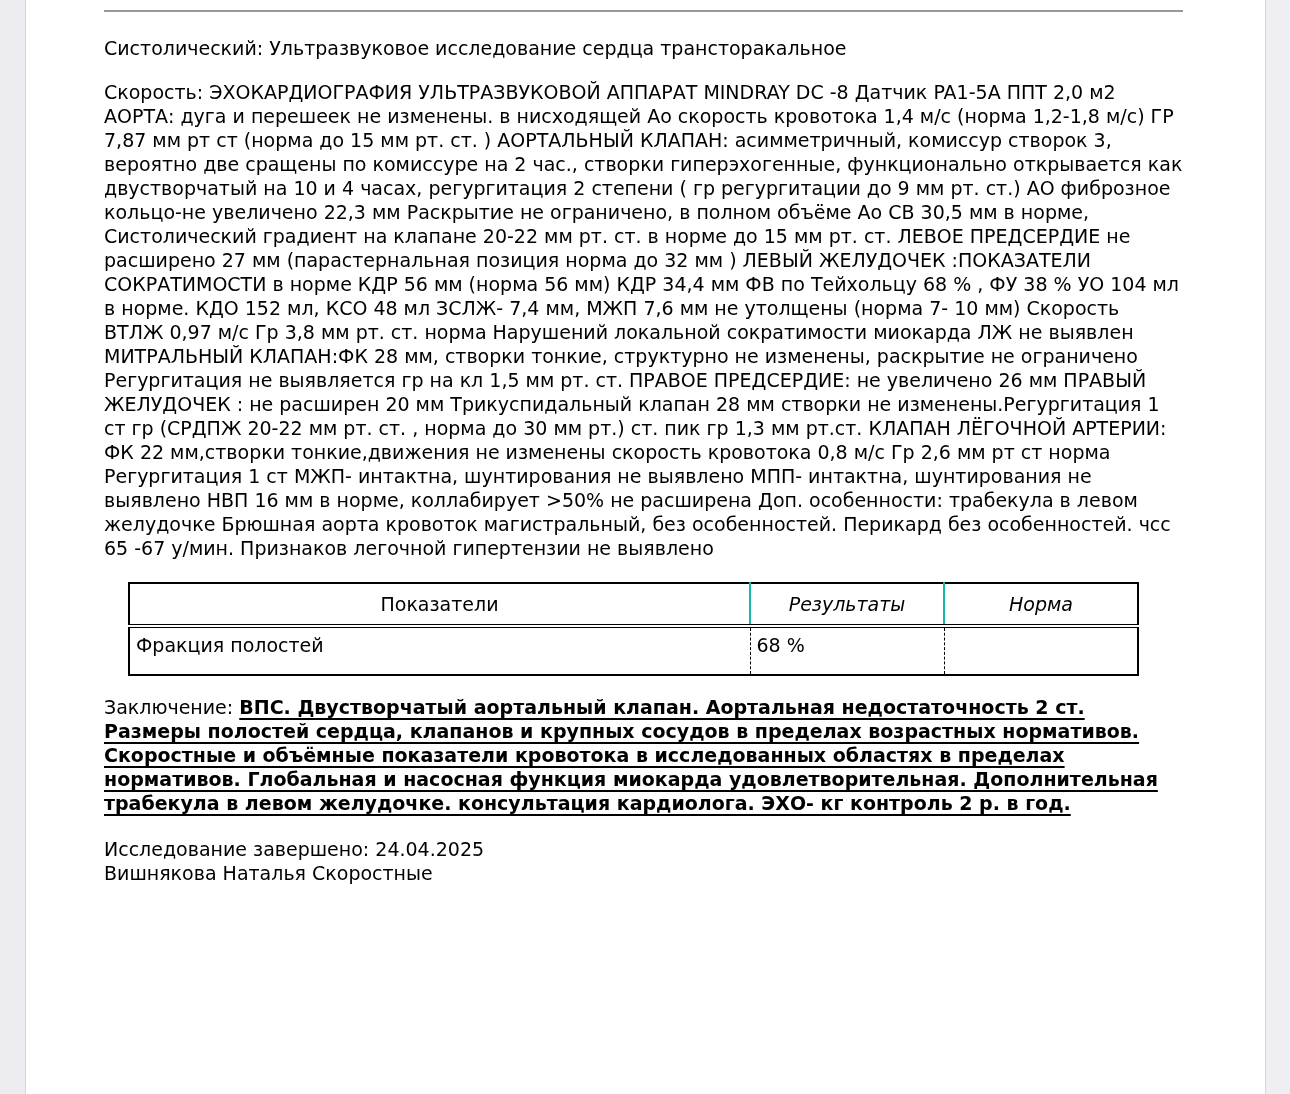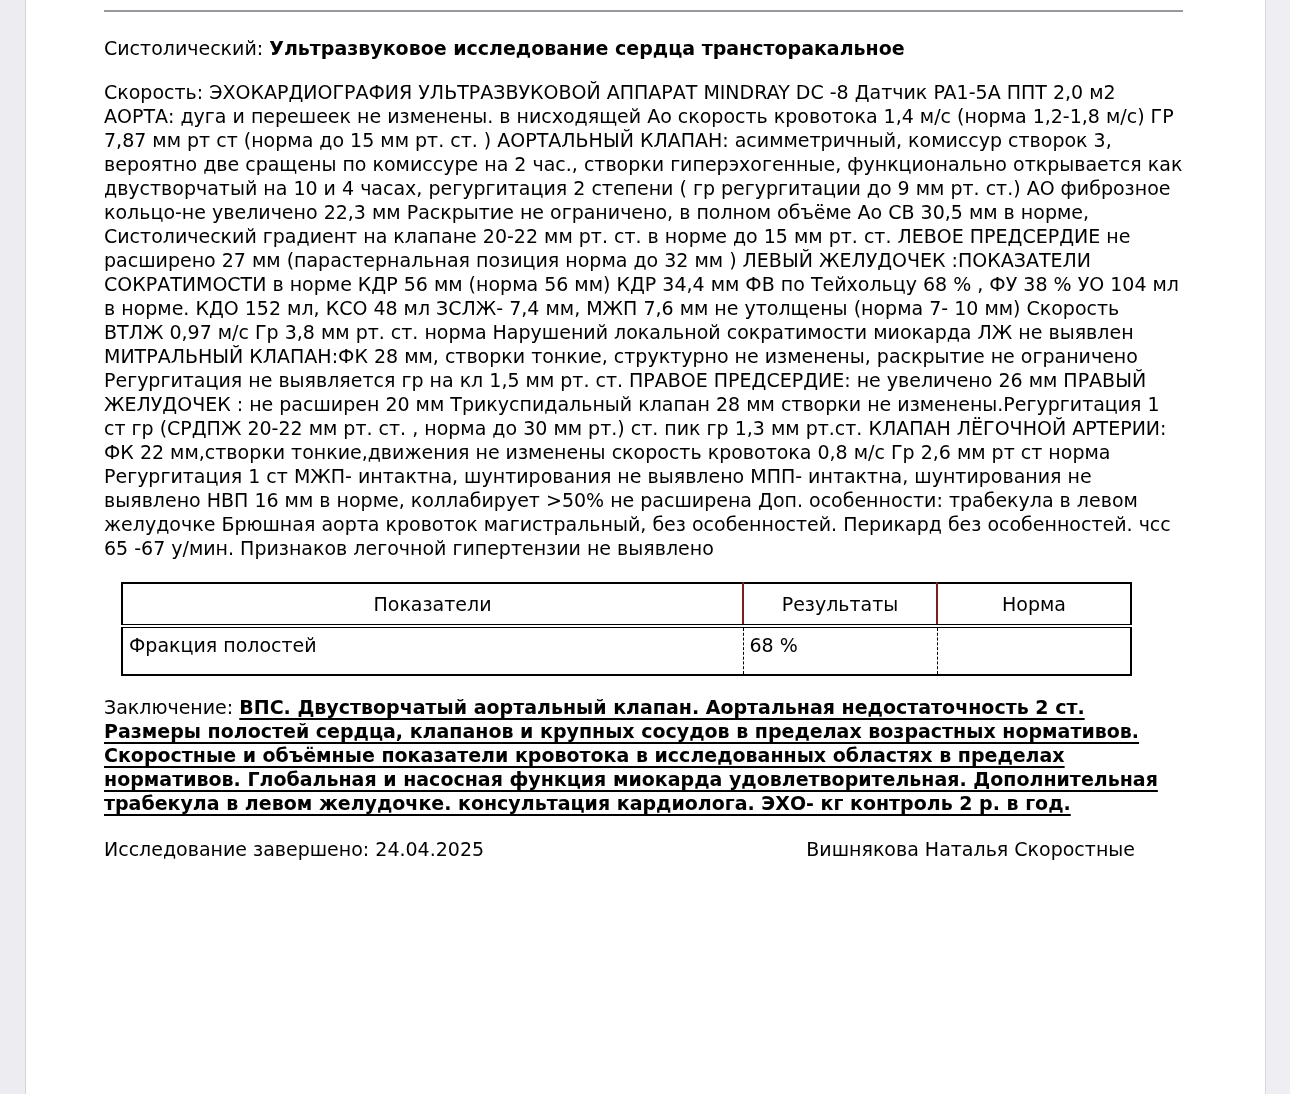--- a/index.html
+++ b/index.html
@@ -31,46 +31,46 @@
   .top-rule {
     border: none;
     border-top: 2px solid #98989e;
     margin: 10px 0 0 0;
   }
   .study-line {
     margin-top: 24px;
     font-size: 19px;
     line-height: 24px;
   }
-  .study-line .value { font-weight: bold; }
+  .study-line .value { font-weight: normal; }
   .description {
     margin-top: 20px;
     font-size: 19px;
     line-height: 24px;
   }
   .description .desc-text { font-weight: normal; }
   table.results {
     border-collapse: collapse;
-    margin: 22px 0 0 17px;
+    margin: 22px 0 0 24px;
     table-layout: fixed;
     width: 934px;
   }
   table.results th, table.results td {
     font-size: 19px;
     font-weight: normal;
     overflow: hidden;
   }
   table.results { border: 2px solid #000; }
   table.results th {
     border-bottom: 4px double #000;
     padding: 8px 6px;
     text-align: center;
     height: 24px;
   }
-  table.results th + th { border-left: 2px solid #7f1d1d; }
+  table.results th + th { border-left: 2px solid #14b8a6; font-style: italic; }
   table.results td {
     padding: 6px 6px 16px 6px;
     text-align: left;
     height: 24px;
     vertical-align: top;
   }
   table.results td + td { border-left: 1px dashed #000; }
   table.results td.result-cell { padding-bottom: 10px; }
   .col-indicator { width: 621px; }
   .col-result { width: 194px; }
@@ -85,20 +85,21 @@
     text-decoration-thickness: 2px;
     text-underline-offset: 4px;
   }
   .footer-line {
     margin-top: 22px;
     font-size: 19px;
     line-height: 24px;
     display: flex;
     justify-content: space-between;
     align-items: baseline;
+    flex-direction: column;
   }
   .footer-line .doctor { padding-right: 48px; }
 </style>
 </head>
 <body>
 
 <div class="band-left"></div>
 <div class="band-right"></div>
 
 <div class="content">

